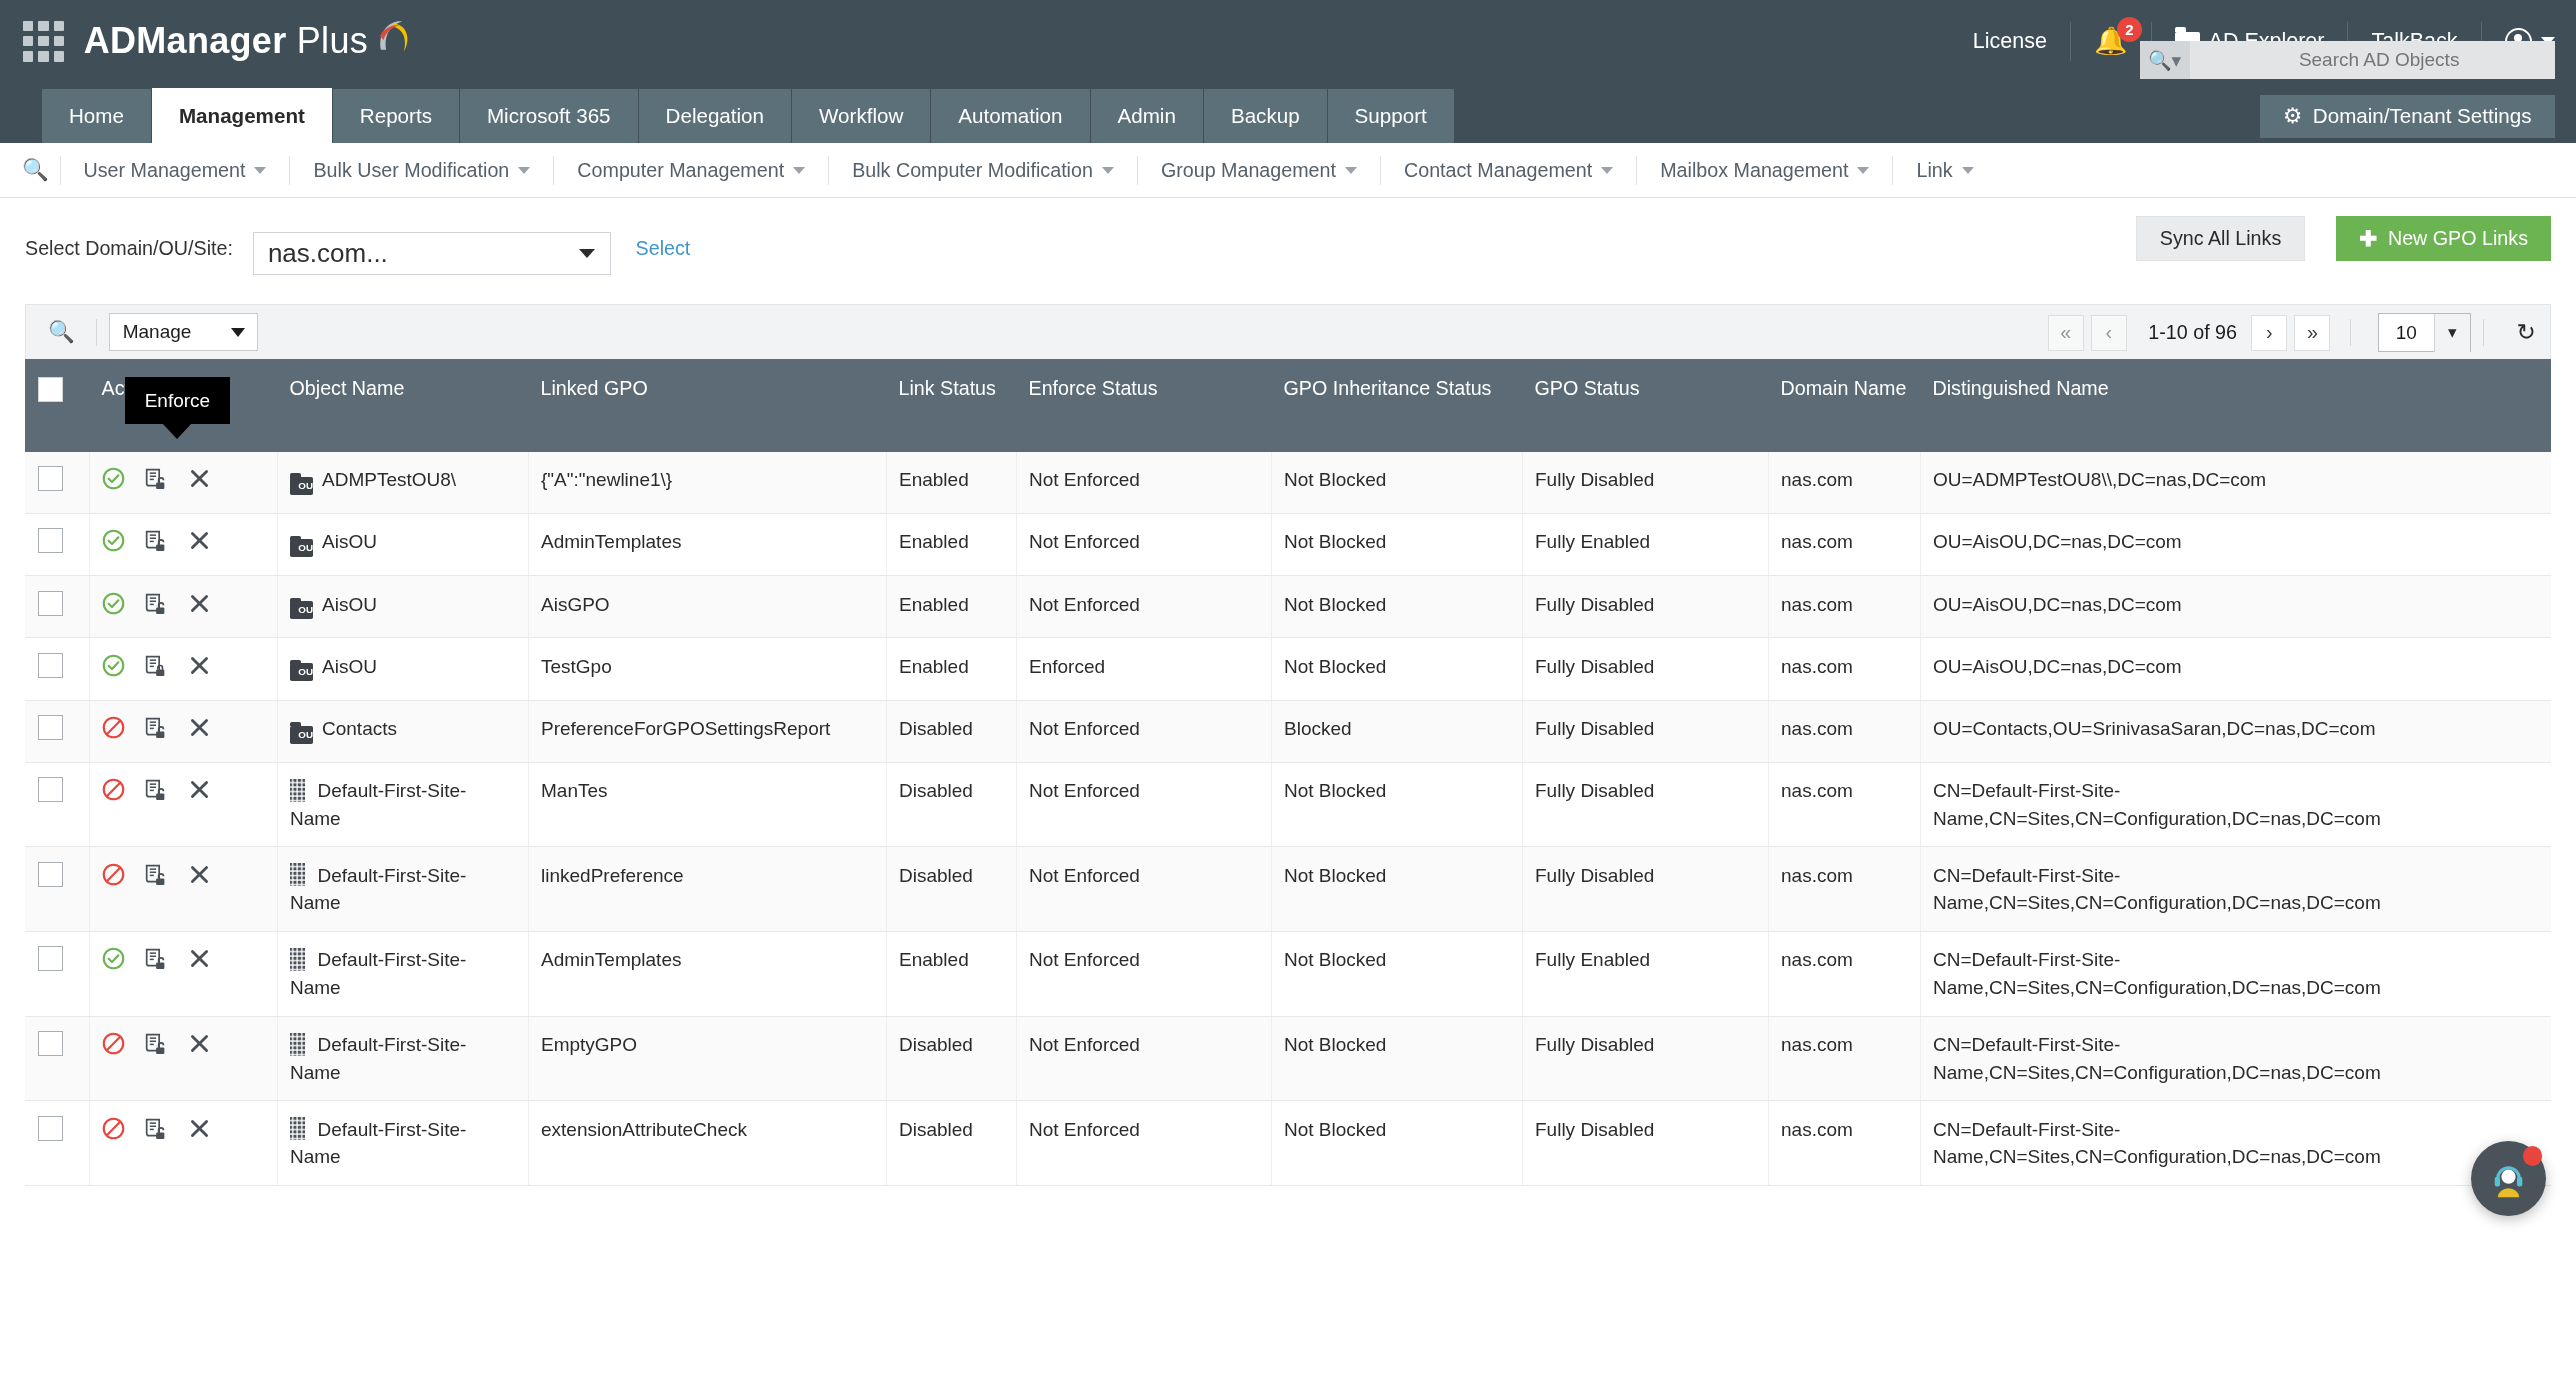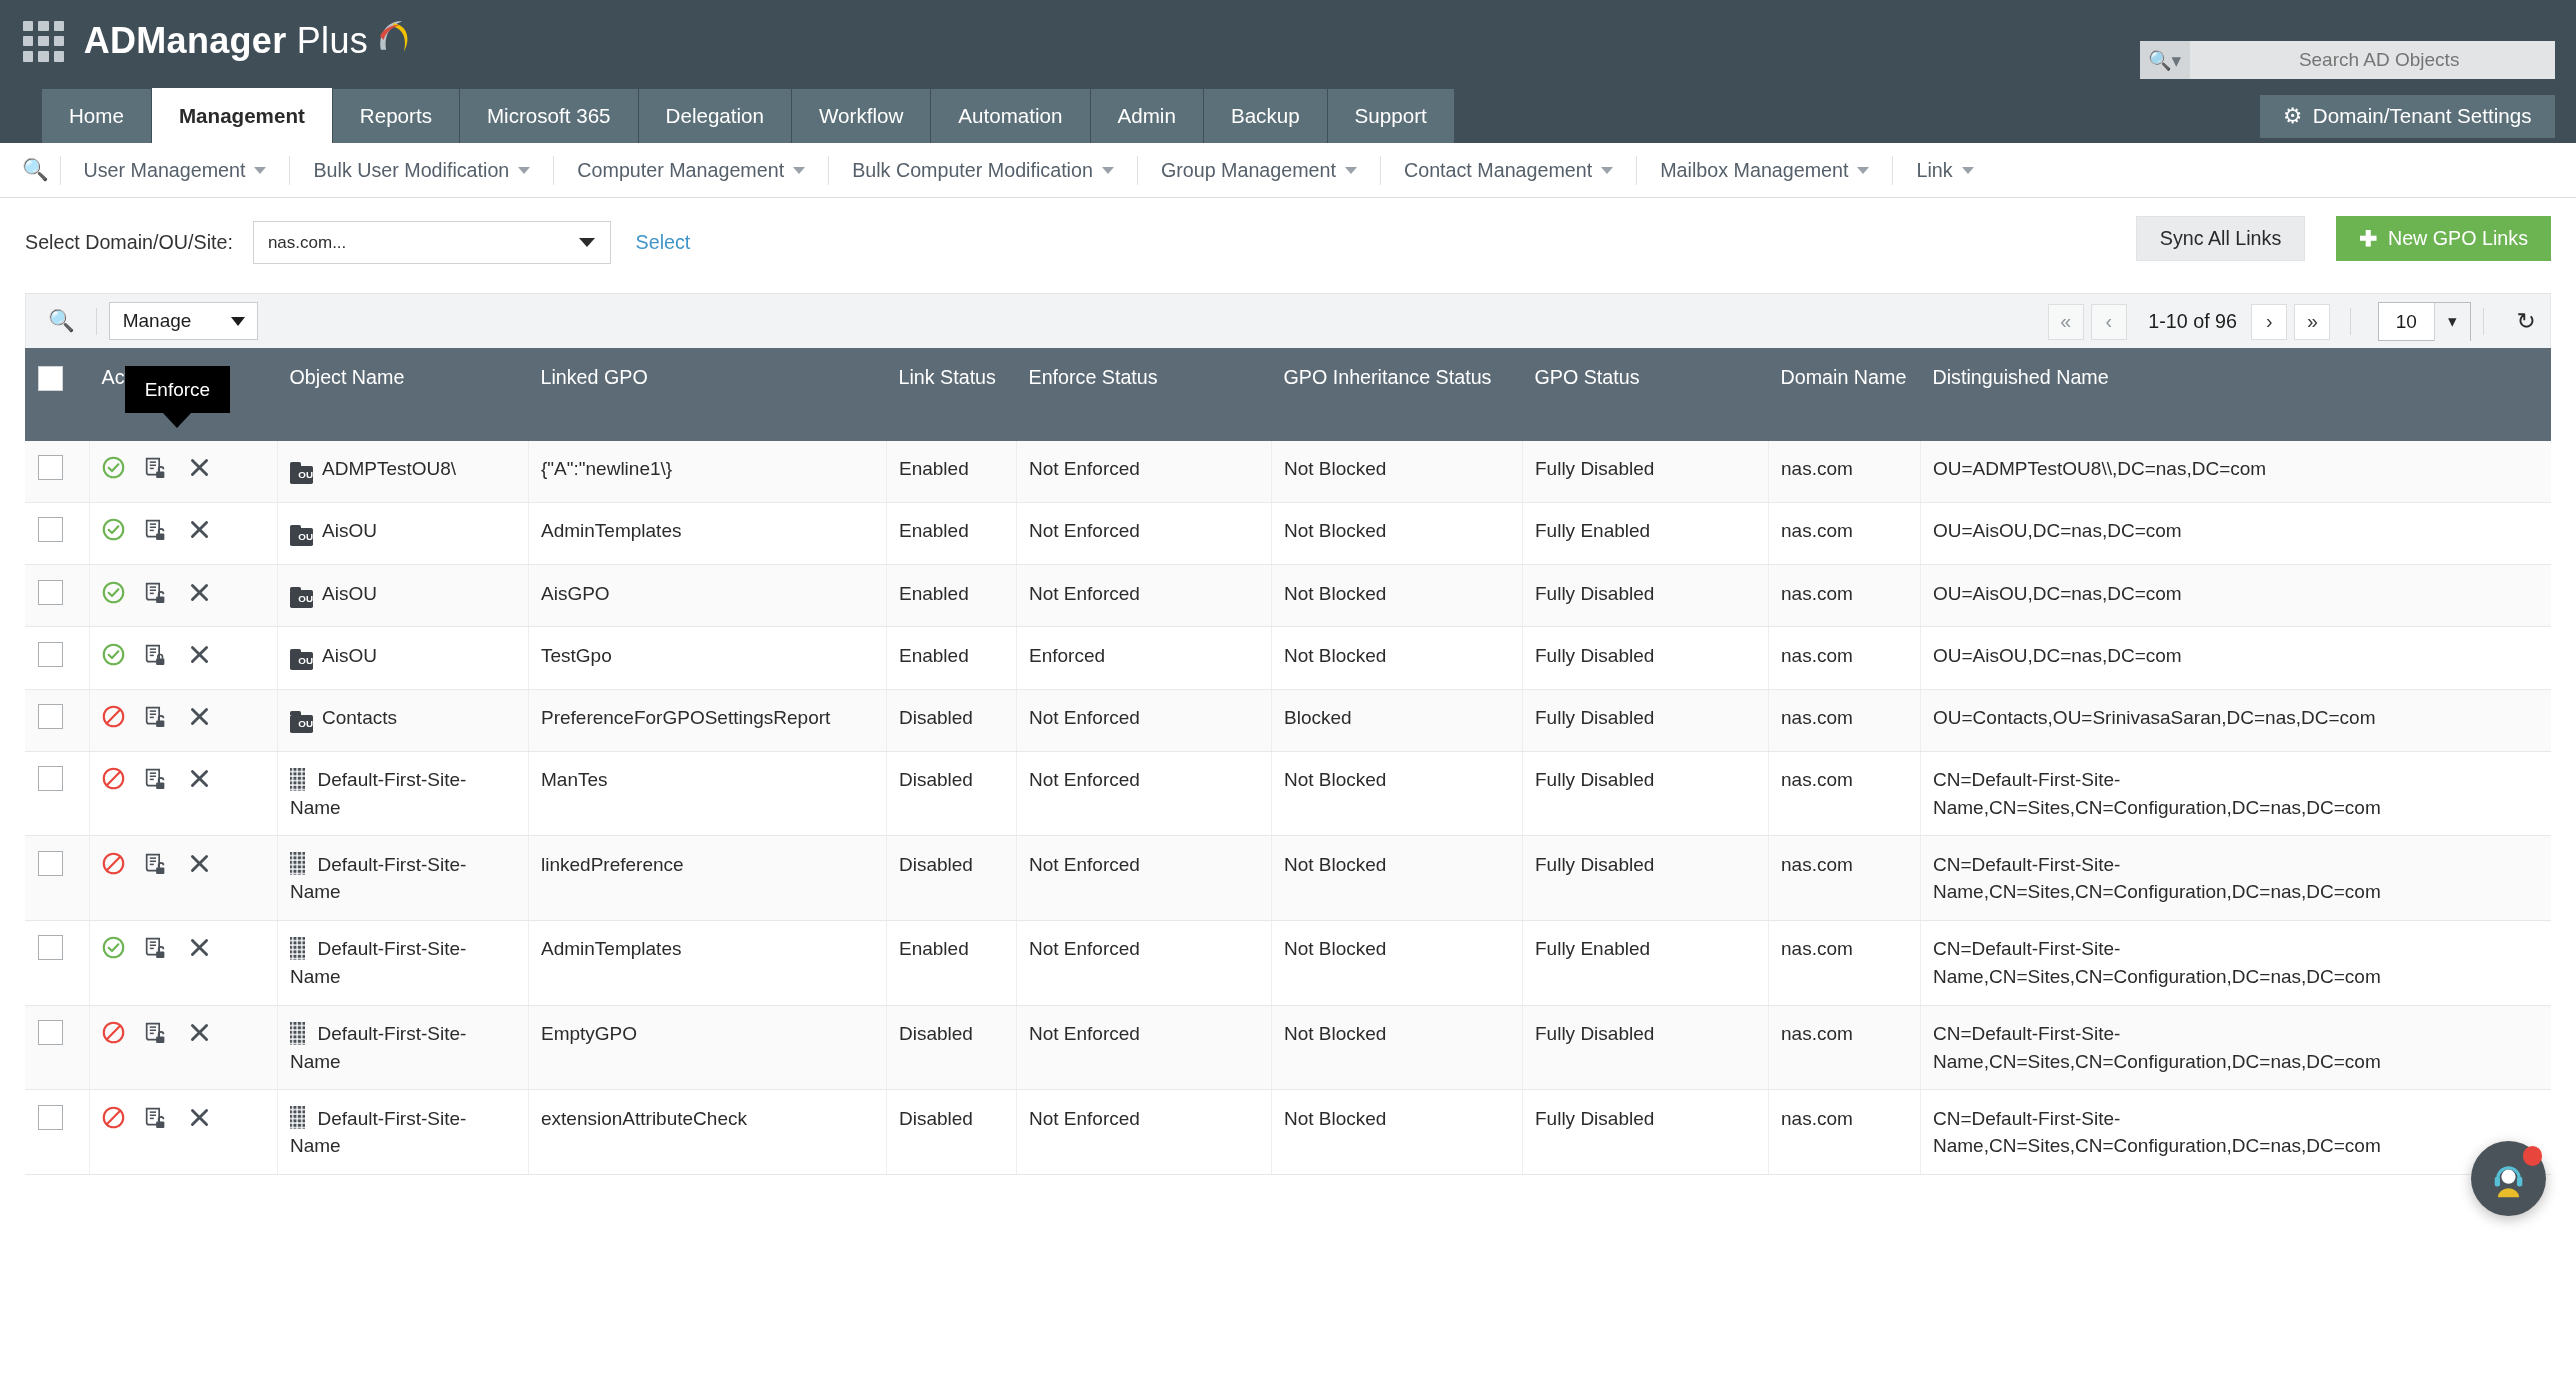--- a/index.html
+++ b/index.html
@@ -134,21 +134,21 @@
   .pagetitle { font-size: 24px; font-weight: 700; color: #222; }
   .hr { height:0.9px; background:#e1e4e7; margin: 23px 0 0 0; }
 
   .selectrow {
     display:flex; align-items:center; padding: 23px 25px 0 25px; position:relative;
   }
   .selectrow .lbl { font-size: 19.7px; color:#333; margin-right: 19.7px; white-space:nowrap; }
   .ddl {
     width: 358px; height: 43px; border: 0.9px solid #cfd3d7; background:#fff;
     display:flex; align-items:center; justify-content:space-between;
-    padding: 0 14.3px; font-size: 17px; color:#2f2f2f; cursor:pointer;
+    padding: 0 14.3px; font-size: 26px; color:#2f2f2f; cursor:pointer;margin-top:11px;
   }
   .ddl .dcaret {
     width:0;height:0;border-left:8px solid transparent;border-right:8px solid transparent;
     border-top:9.8px solid #2b2b2b;
   }
   .select-link { color:#3f95c9; font-size: 19.7px; margin-left: 25px; cursor:pointer; }
   .headbtns { position:absolute; right: 25px; top: 18px; display:flex; align-items:center; gap: 31px; }
   .btn-sync {
     background:#e9ebec; color:#2a2a2a; font-size: 19.7px; height: 45px;
     padding: 0 23px; display:flex; align-items:center; cursor:pointer; border:0.9px solid #e0e2e4;
@@ -290,20 +290,42 @@
       </div>
       <div class="brand-swoosh">
         <svg width="39" height="50" viewBox="0 0 44 56">
           <path d="M10 38 C6 16 22 4 34 6 C22 10 13 20 16 38 Z" fill="#b9c2c7"></path>
           <path d="M24 8 C40 10 44 26 36 40 C40 24 34 14 24 12 Z" fill="#f2c200"></path>
           <path d="M9 22 C14 13 24 9 31 10 C22 13 15 19 13 27 Z" fill="#d84b3f"></path>
         </svg>
       </div>
     </div>
 
+    <div class="topright">
+      <div class="tr-item">
+        <span>License</span>
+      </div>
+      <div class="tr-item">
+        <span class="bell-wrap">
+          <span class="bell">🔔</span>
+          <span class="badge">2</span>
+        </span>
+      </div>
+      <div class="tr-item">
+        <span class="folder-ico"></span>
+        <span>AD Explorer</span>
+      </div>
+      <div class="tr-item">
+        <span>TalkBack</span>
+      </div>
+      <div class="tr-item">
+        <span class="avatar-ico"></span>
+        <span class="caret-down"></span>
+      </div>
+    </div>
 
     <div class="searchbox">
       <div class="sb-icon">🔍▾</div>
       <input type="text" placeholder="Search AD Objects" style="">
     </div>
   </div>
 
   <div class="mainnav">
     <div class="tabs">
       <div class="tab">Home</div>

